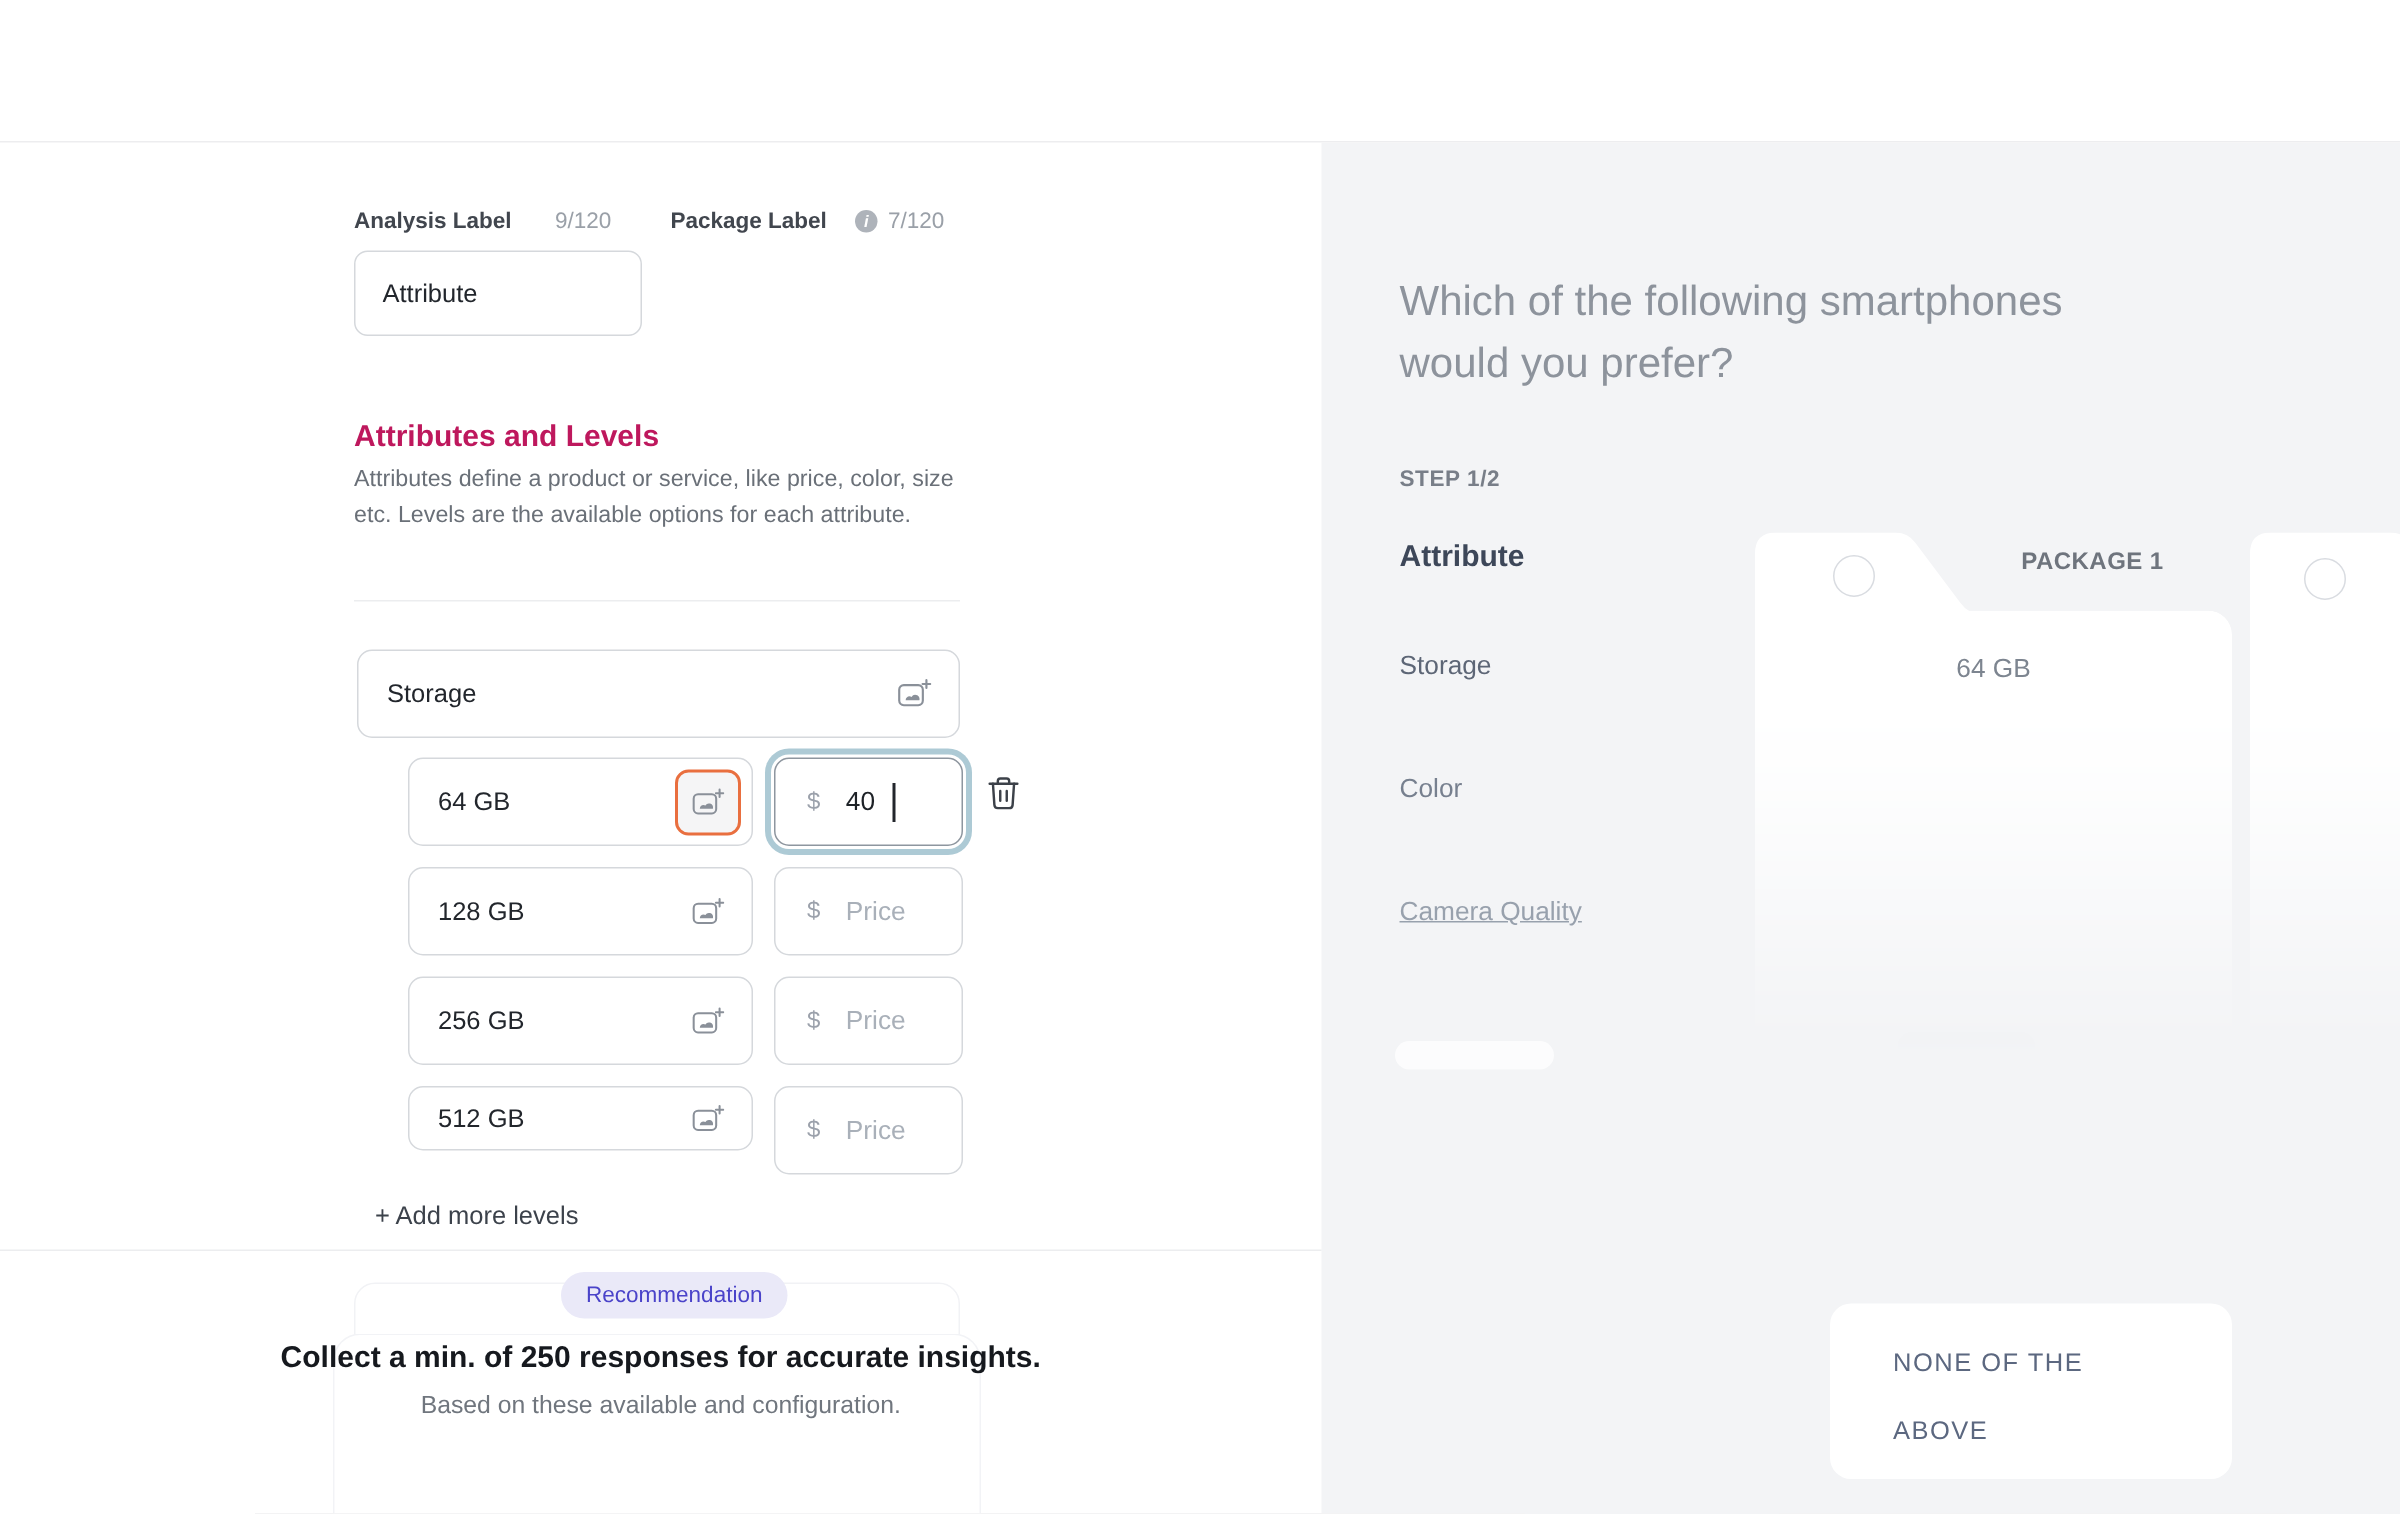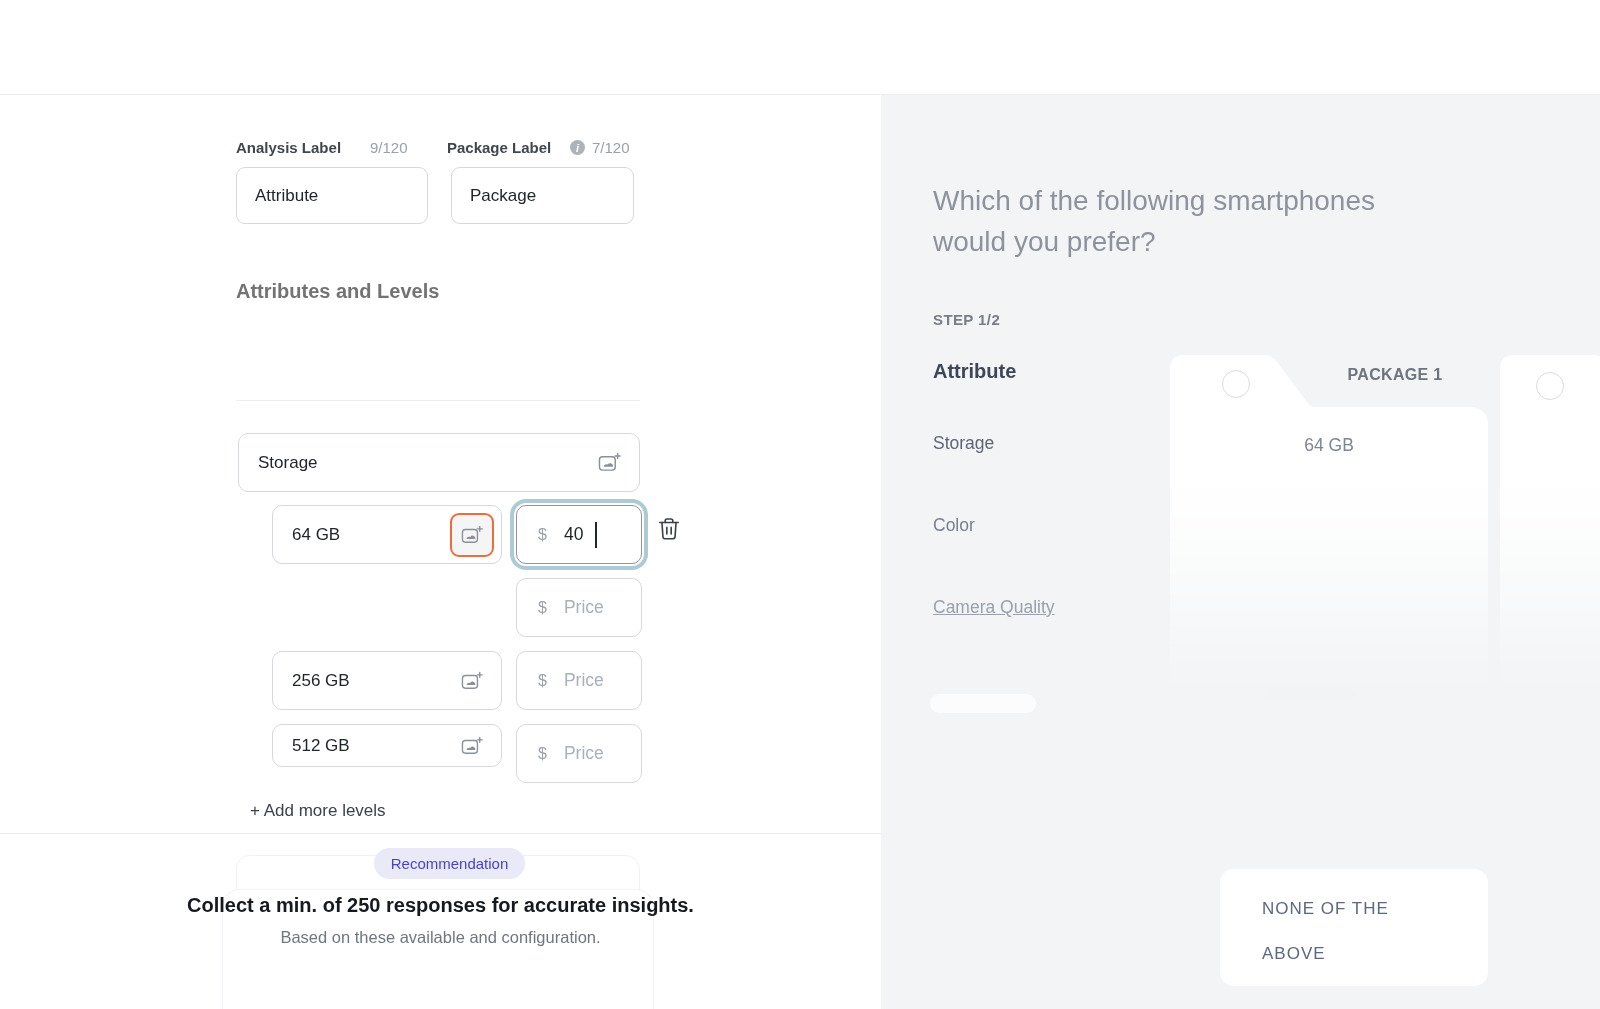--- a/index.html
+++ b/index.html
@@ -32,21 +32,21 @@
   .text-input {
     height:57px; border:1px solid #d5d8dc; border-radius:9px; background:#fff;
     font-size:17px; color:#22262c; padding:0 18px; outline:none; width:100%;
     font-family:"Liberation Sans", sans-serif;
   }
   #info-icon {
     left:570px; top:140px; width:15px; height:15px; border-radius:50%;
     background:#aeb3ba; color:#fff; font-size:11px; font-weight:700; font-style:italic;
     display:flex; align-items:center; justify-content:center; cursor:pointer;
   }
-  #section-title { left:236px; top:280px; font-size:20px; font-weight:700; color:#737373; }
+  #section-title { left:236px; top:280px; font-size:20px; font-weight:700; color:#be185d; }
   #section-desc { left:236px; top:308px; width:402px; font-size:15.5px; line-height:24px; color:#6a7078; }
   .divider { height:1px; background:#ecedef; }
 
   .framed {
     border:1px solid #d5d8dc; border-radius:10px; background:#fff;
     display:flex; align-items:center;
   }
   .framed input {
     border:none; outline:none; flex:1; min-width:0; font-size:17px; color:#22262c;
     padding:0 0 0 19px; background:transparent; font-family:"Liberation Sans", sans-serif;
@@ -167,25 +167,23 @@
 
   <div class="abs field-label" style="left:236px">Analysis Label</div>
   <div class="abs field-counter" style="left:370px">9/120</div>
   <div class="abs field-label" style="left:447px">Package Label</div>
   <div id="info-icon" class="abs">i</div>
   <div class="abs field-counter" style="left:592px">7/120</div>
 
   <div class="abs" style="left:236px; top:167px; width:192px;">
     <input class="text-input" value="Attribute" style="">
   </div>
-  <div class="abs" style="left:451px; top:167px; width:183px;">
-    <input class="text-input" value="Package" style="">
-  </div>
 
   <div id="section-title" class="abs">Attributes and Levels</div>
+  <div id="section-desc" class="abs">Attributes define a product or service, like price, color, size etc. Levels are the available options for each attribute.</div>
   <div class="abs divider" style="left:236px; top:400px; width:404px;"></div>
 
   <div class="abs framed" style="left:238px; top:433px; width:402px; height:59px;">
     <input value="Storage" style="">
     <span class="img-icon icon-btn-plain">
       <svg viewBox="0 0 24 22" width="23" height="21" fill="none" stroke="currentColor" stroke-width="1.5" stroke-linecap="round">
         <rect x="1.5" y="5" width="16.5" height="14" rx="3.2"></rect>
         <path d="M6 15.5c0-1.5 1.2-2.7 2.7-2.7.5 0 1 .15 1.4.4a3 3 0 0 1 5.6 1.5c0 .28-.04.55-.11.8H6z" fill="currentColor" stroke="none"></path>
         <path d="M20.5 1.5v5.4M17.8 4.2h5.4"></path>
       </svg>
@@ -211,20 +209,30 @@
   </div>
   <span id="trash-btn" class="abs">
     <svg viewBox="0 0 24 24" width="26" height="26" fill="none" stroke="currentColor" stroke-width="1.5" stroke-linecap="round" stroke-linejoin="round">
       <path d="M3.5 6h17"></path>
       <path d="M8.5 6V4.4c0-.9.7-1.6 1.6-1.6h3.8c.9 0 1.6.7 1.6 1.6V6"></path>
       <path d="M5.5 6l.9 13.1c.08 1.1 1 1.9 2.1 1.9h7c1.1 0 2-.8 2.1-1.9L18.5 6"></path>
       <path d="M10 10.5v6M14 10.5v6"></path>
     </svg>
   </span>
 
+  <div class="abs framed" style="left:272px; top:578px; width:230px; height:59px;">
+    <input value="128 GB" style="">
+    <span class="img-icon icon-btn-plain">
+      <svg viewBox="0 0 24 22" width="22" height="20" fill="none" stroke="currentColor" stroke-width="1.5" stroke-linecap="round">
+        <rect x="1.5" y="5" width="16.5" height="14" rx="3.2"></rect>
+        <path d="M6 15.5c0-1.5 1.2-2.7 2.7-2.7.5 0 1 .15 1.4.4a3 3 0 0 1 5.6 1.5c0 .28-.04.55-.11.8H6z" fill="currentColor" stroke="none"></path>
+        <path d="M20.5 1.5v5.4M17.8 4.2h5.4"></path>
+      </svg>
+    </span>
+  </div>
   <div class="abs price-box" style="left:516px; top:578px; width:126px; height:59px;">
     <span class="dollar">$</span>
     <input placeholder="Price" style="">
   </div>
 
   <div class="abs framed" style="left:272px; top:651px; width:230px; height:59px;">
     <input value="256 GB" style="">
     <span class="img-icon icon-btn-plain">
       <svg viewBox="0 0 24 22" width="22" height="20" fill="none" stroke="currentColor" stroke-width="1.5" stroke-linecap="round">
         <rect x="1.5" y="5" width="16.5" height="14" rx="3.2"></rect>

